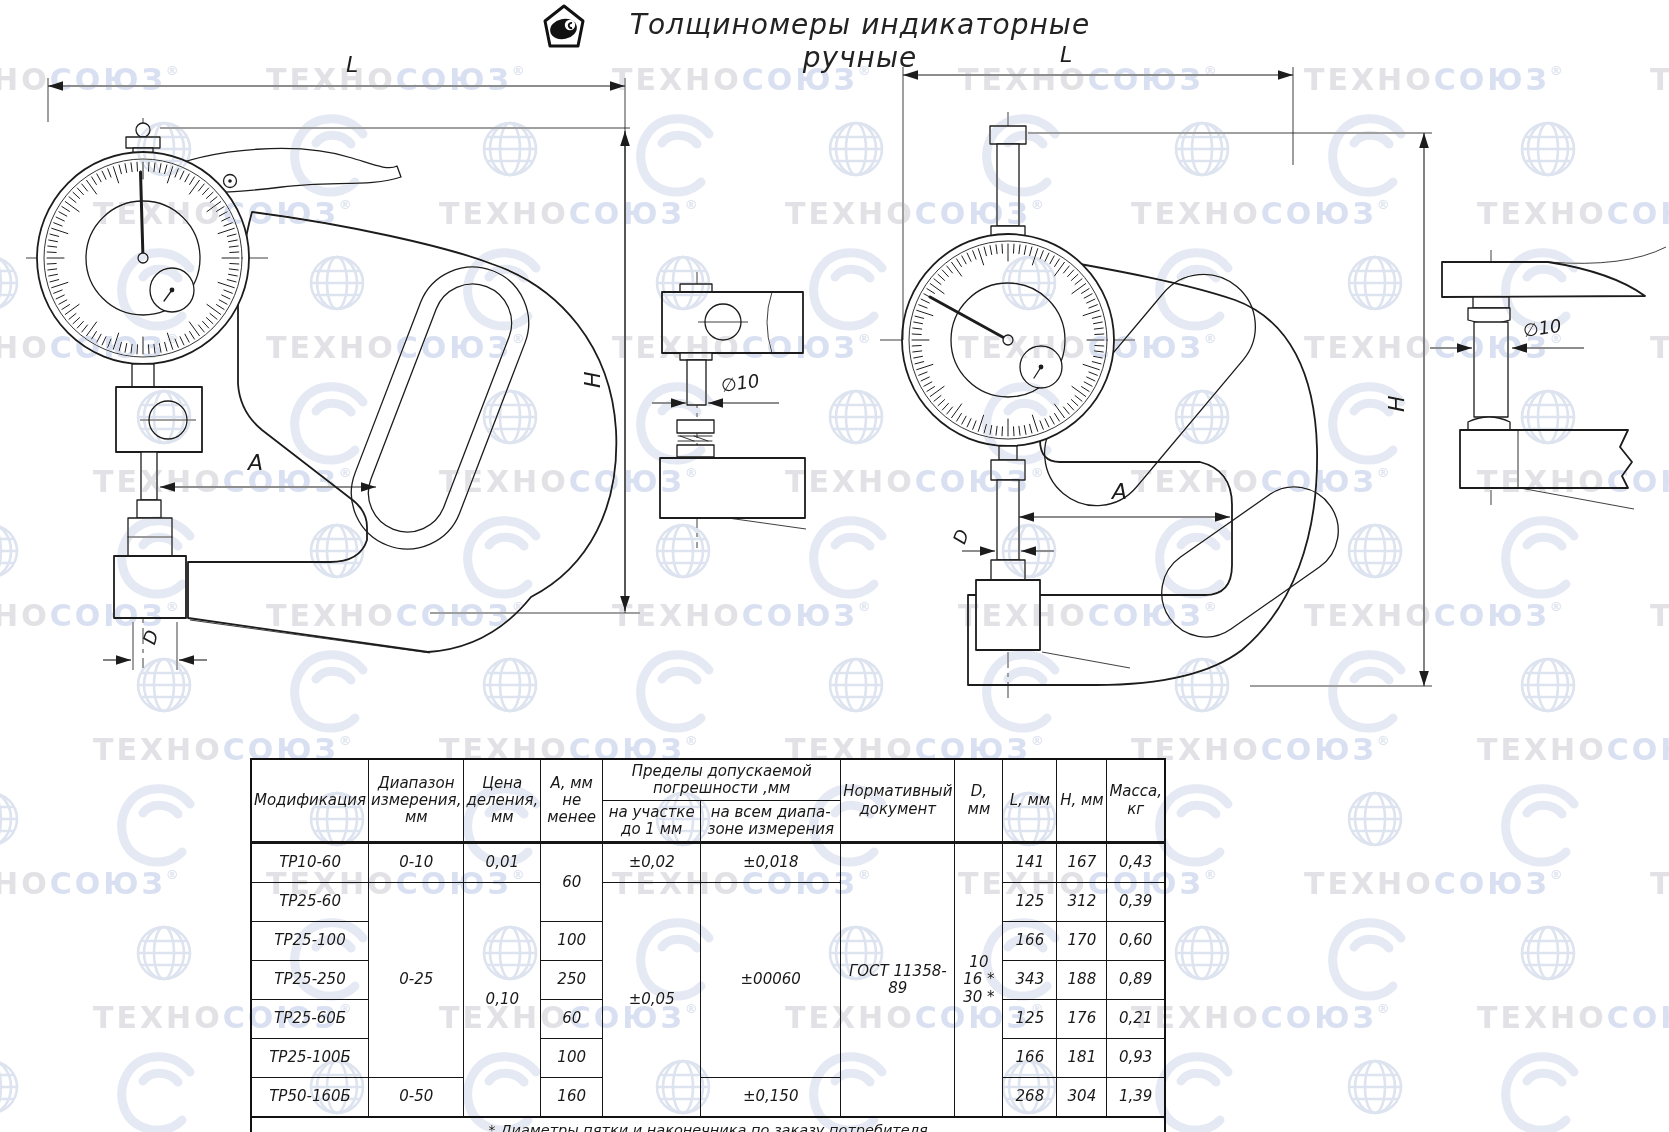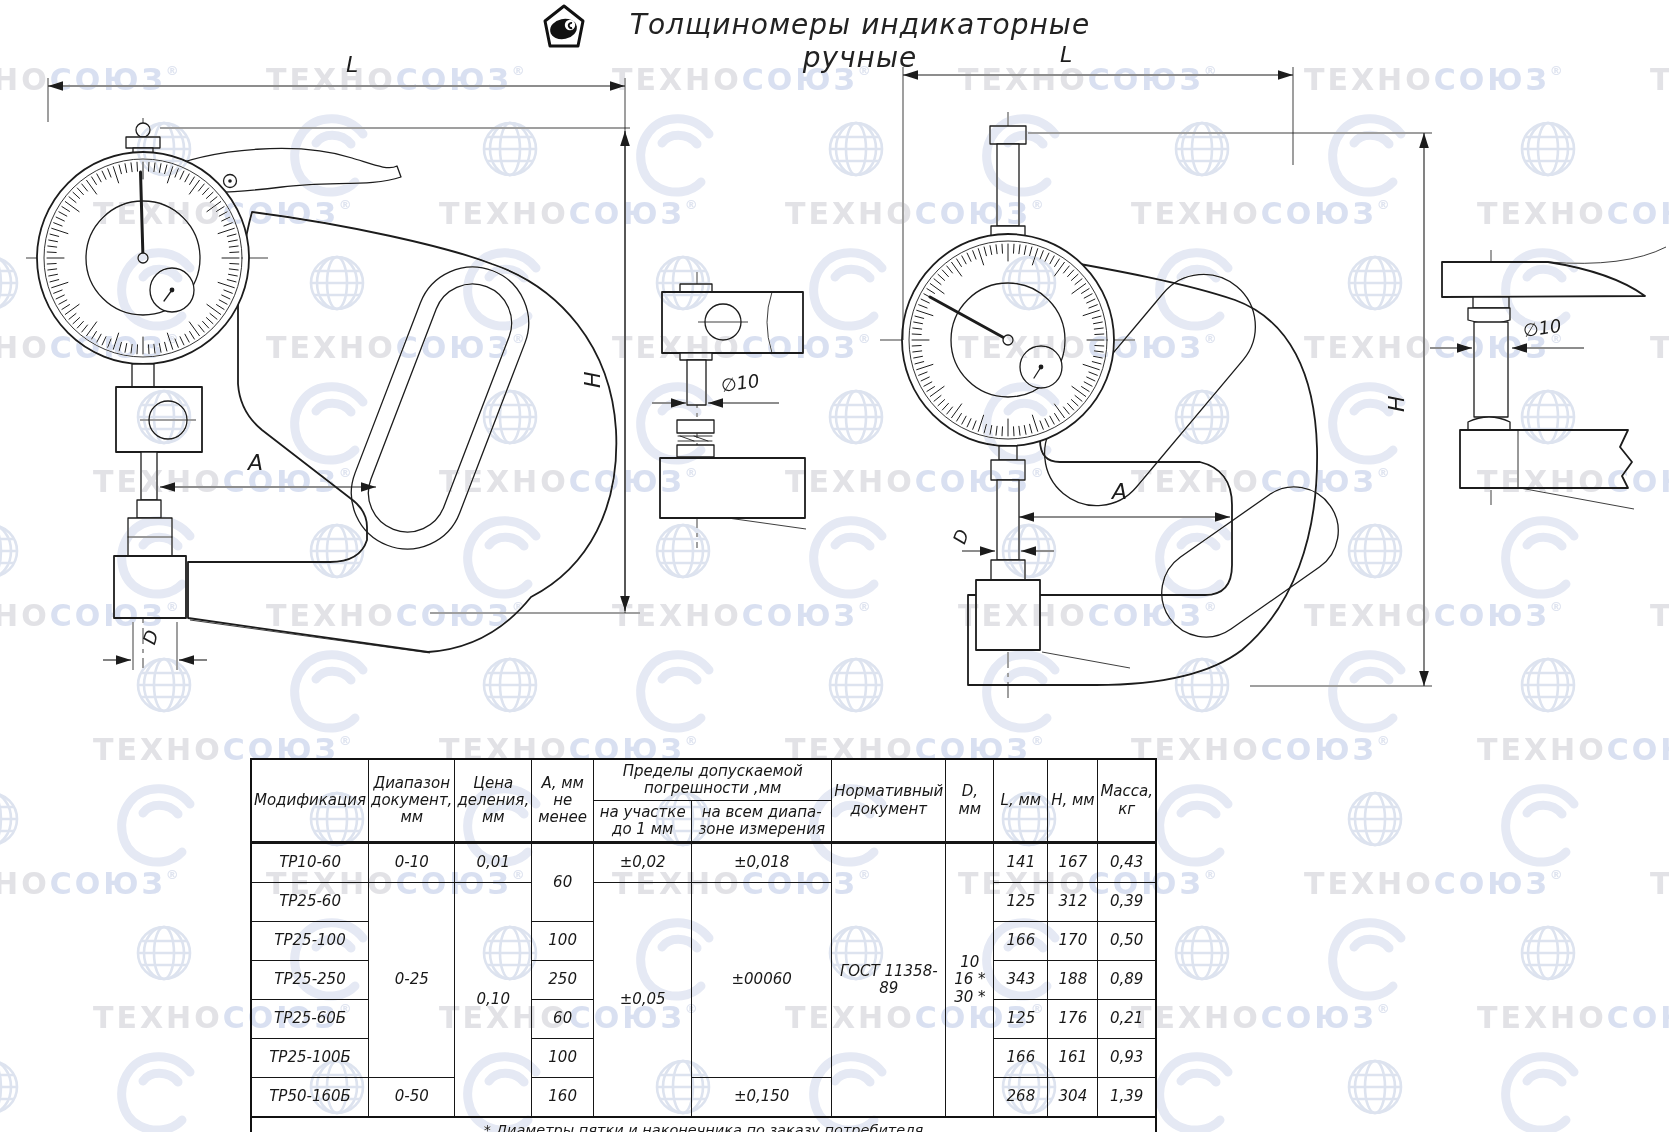--- a/index.html
+++ b/index.html
@@ -249,21 +249,21 @@
           <col style="width:110px">
           <col style="width:48px">
         <col style="width:54px">
           <col style="width:50px">
           <col style="width:56px">
       </colgroup>
       <thead>
         <tr>
           <th rowspan="2">Модификация</th>
           <th rowspan="2">Диапазон
-документ,
+измерения,
 мм</th>
           <th rowspan="2">Цена
 деления,
 мм</th>
           <th rowspan="2">А, мм
 не менее</th>
           <th colspan="2" class="h-limits">Пределы допускаемой погрешности ,мм</th>
           <th rowspan="2">Нормативный
 документ</th>
           <th rowspan="2">D, мм</th>
@@ -303,41 +303,41 @@
           <td rowspan="5">±00060</td>
           <td>125</td>
           <td>312</td>
           <td>0,39</td>
         </tr>
         <tr>
           <td>ТР25-100</td>
           <td>100</td>
           <td>166</td>
           <td>170</td>
-          <td>0,50</td>
+          <td>0,60</td>
         </tr>
         <tr>
           <td>ТР25-250</td>
           <td>250</td>
           <td>343</td>
           <td>188</td>
           <td>0,89</td>
         </tr>
         <tr>
           <td>ТР25-60Б</td>
           <td>60</td>
           <td>125</td>
           <td>176</td>
           <td>0,21</td>
         </tr>
         <tr>
           <td>ТР25-100Б</td>
           <td>100</td>
           <td>166</td>
-          <td>161</td>
+          <td>181</td>
           <td>0,93</td>
         </tr>
         <tr>
           <td>ТР50-160Б</td>
           <td>0-50</td>
           <td>160</td>
           <td>±0,150</td>
           <td>268</td>
           <td>304</td>
           <td>1,39</td>

